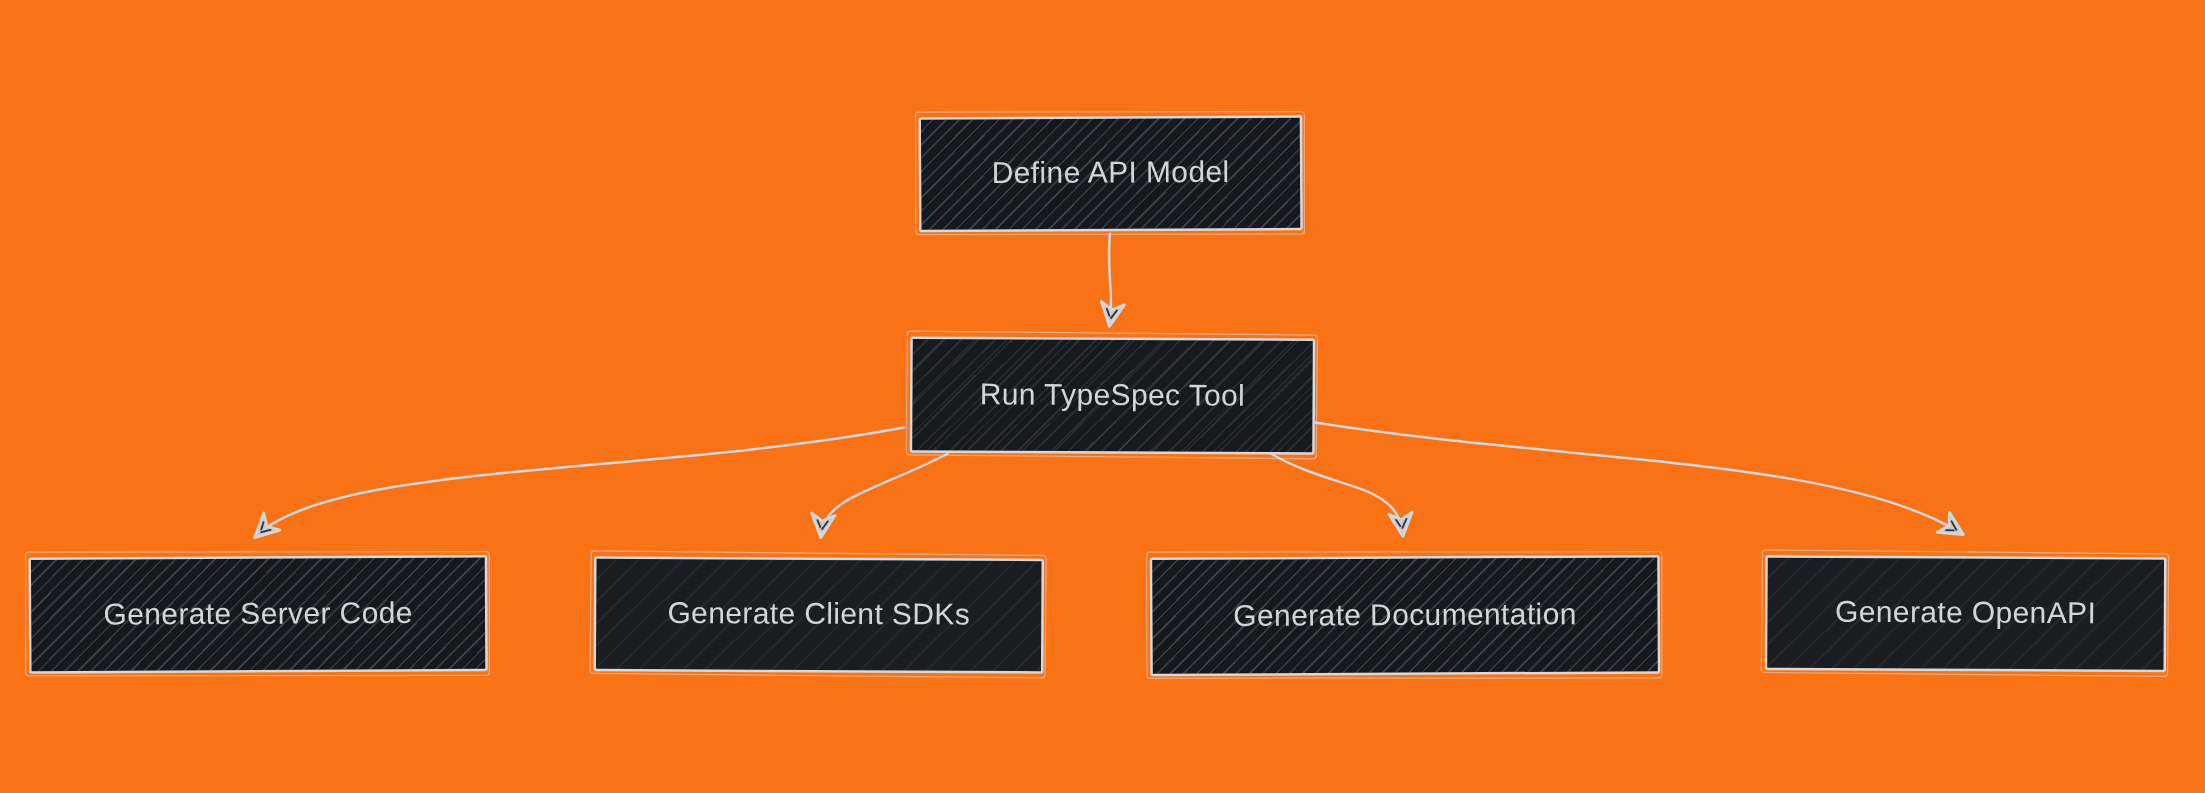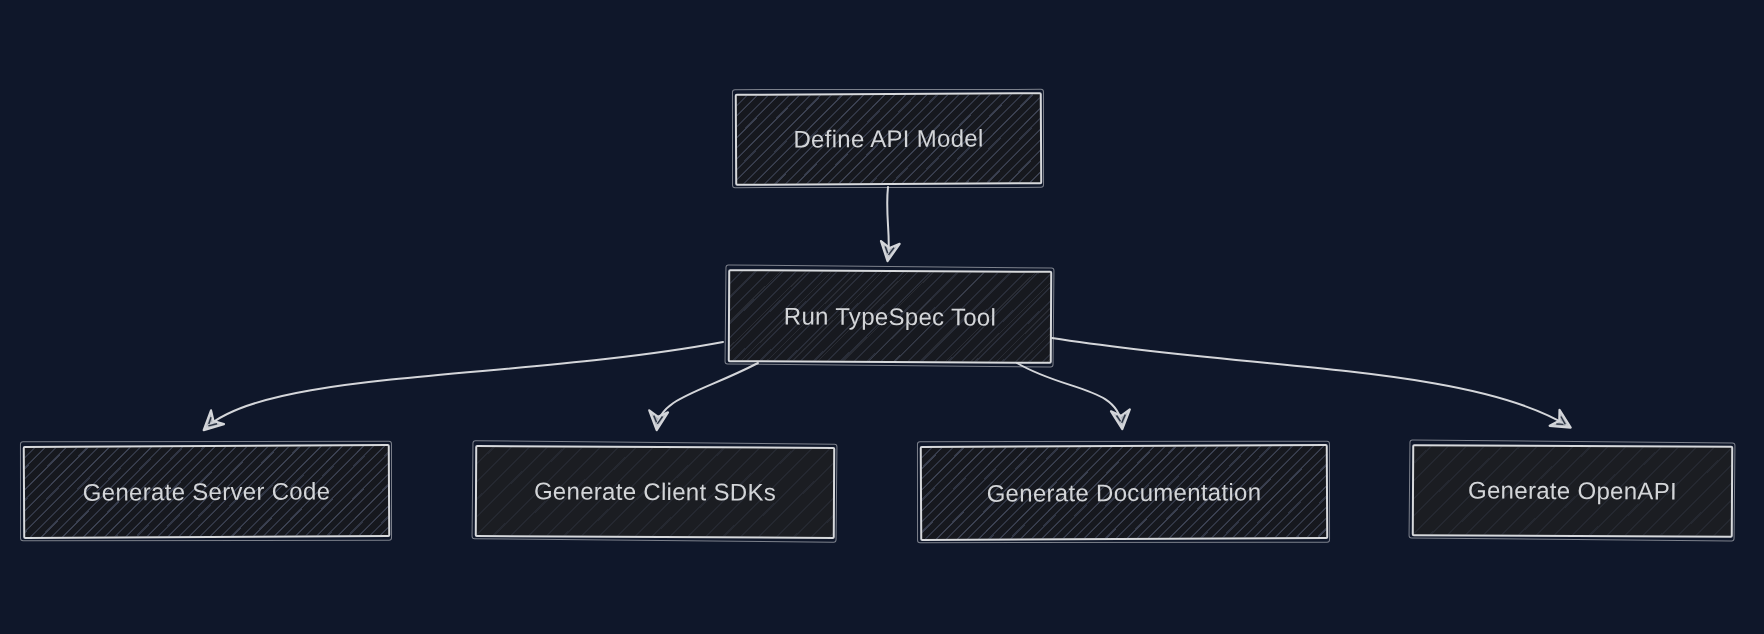--- a/index.html
+++ b/index.html
@@ -4,21 +4,21 @@
 <style>
   html, body {
     margin: 0;
     padding: 0;
     background: #262e3a;
   }
   .stage {
     position: relative;
     width: 1764px;
     height: 634px;
-    background: #0f172a;
+    background: #f97316;
     overflow: hidden;
     font-family: "Liberation Sans", "DejaVu Sans", sans-serif;
   }
   svg.edge-layer {
     position: absolute;
     left: 0; top: 0;
     width: 1764px;
     height: 634px;
     pointer-events: none;
   }

